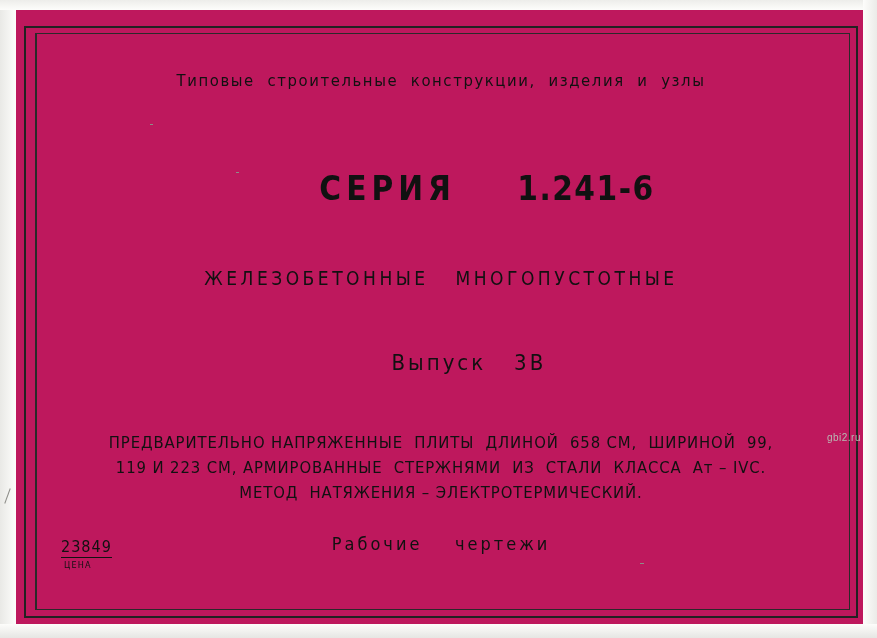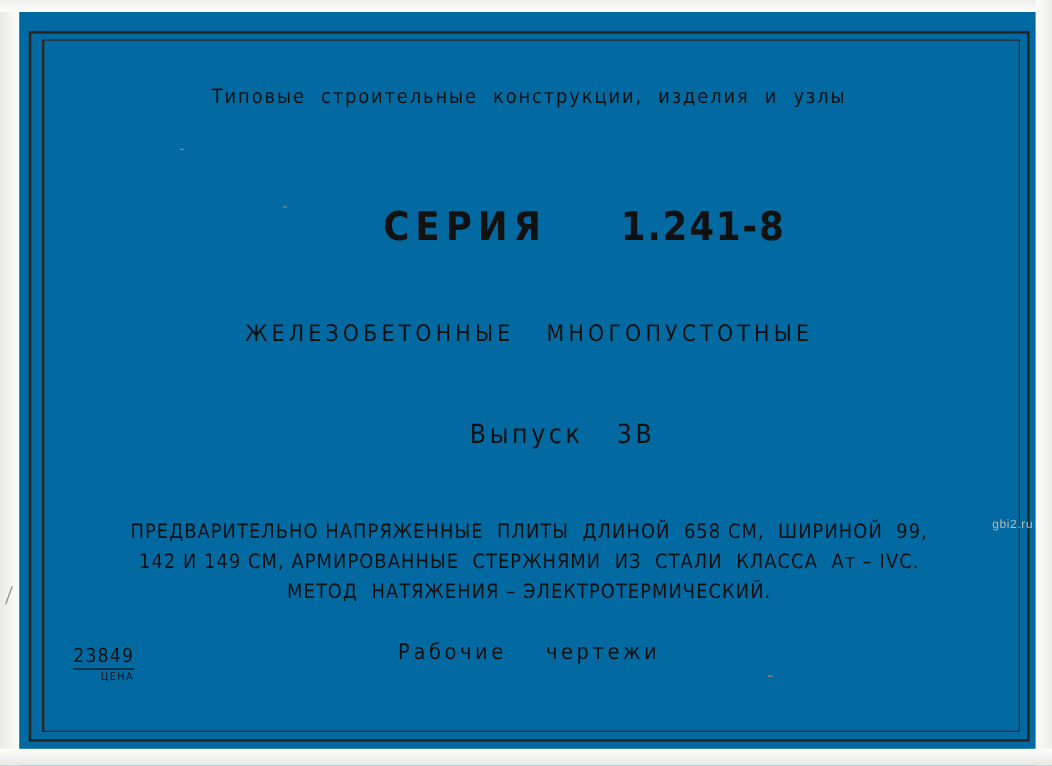--- a/index.html
+++ b/index.html
@@ -12,21 +12,21 @@
     height: 638px;
     overflow: hidden;
     font-family: "DejaVu Sans", sans-serif;
     color: #1a1a1a;
   }
 
   #page {
     position: relative;
     width: 877px;
     height: 638px;
-    background: #0369a1;
+    background: #be185d;
   }
 
   
   .page-shade-left {
     position: absolute;
     left: 0; top: 0;
     width: 16px; height: 638px;
     background: linear-gradient(to right, #e9e9e6, #fdfdfb);
   }
   .page-shade-top {
@@ -152,21 +152,20 @@
     display: inline-block;
     padding-bottom: 1px;
   }
   .price-label {
     font-family: "DejaVu Sans Condensed", "Liberation Sans", sans-serif;
     font-size: 9px;
     letter-spacing: 1.2px;
     color: #111;
     margin-top: 2px;
     margin-left: 3px;
-    text-align: right;
   }
 
   
   .watermark {
     position: absolute;
     right: 16px;
     top: 432px;
     font-family: "Liberation Sans", sans-serif;
     font-size: 10px;
     color: #b9b9b4;
@@ -200,33 +199,33 @@
   <div class="mark mark-d"></div>
 
   <div class="frame-outer"></div>
   <div class="frame-inner"></div>
 
   <div class="content">
 
     <div class="line subtitle-top">Типовые  строительные  конструкции,  изделия  и  узлы</div>
 
     <div class="line series">
-      <span>СЕРИЯ</span><span>&nbsp;&nbsp;&nbsp;&nbsp;</span><span class="num">1.241-8</span>
+      <span>СЕРИЯ</span><span>&nbsp;&nbsp;&nbsp;&nbsp;</span><span class="num">1.241-6</span>
     </div>
 
 
     <div class="line main-title-2">ЖЕЛЕЗОБЕТОННЫЕ   МНОГОПУСТОТНЫЕ</div>
 
     <div class="line issue">
       <span>Выпуск</span><span>&nbsp;&nbsp;&nbsp;</span><span>3В</span>
     </div>
 
     <div class="desc">
       <div class="line">ПРЕДВАРИТЕЛЬНО НАПРЯЖЕННЫЕ  ПЛИТЫ  ДЛИНОЙ  658 СМ,  ШИРИНОЙ  99,</div>
-      <div class="line">142 И 149 СМ, АРМИРОВАННЫЕ  СТЕРЖНЯМИ  ИЗ  СТАЛИ  КЛАССА  Ат – IVС.</div>
+      <div class="line">119 И 223 СМ, АРМИРОВАННЫЕ  СТЕРЖНЯМИ  ИЗ  СТАЛИ  КЛАССА  Ат – IVС.</div>
       <div class="line">МЕТОД  НАТЯЖЕНИЯ – ЭЛЕКТРОТЕРМИЧЕСКИЙ.</div>
     </div>
 
     <div class="line drawings">Рабочие    чертежи</div>
 
     <div class="price-block">
       <div class="price-value">23849</div>
       <div class="price-label">ЦЕНА</div>
     </div>
 

